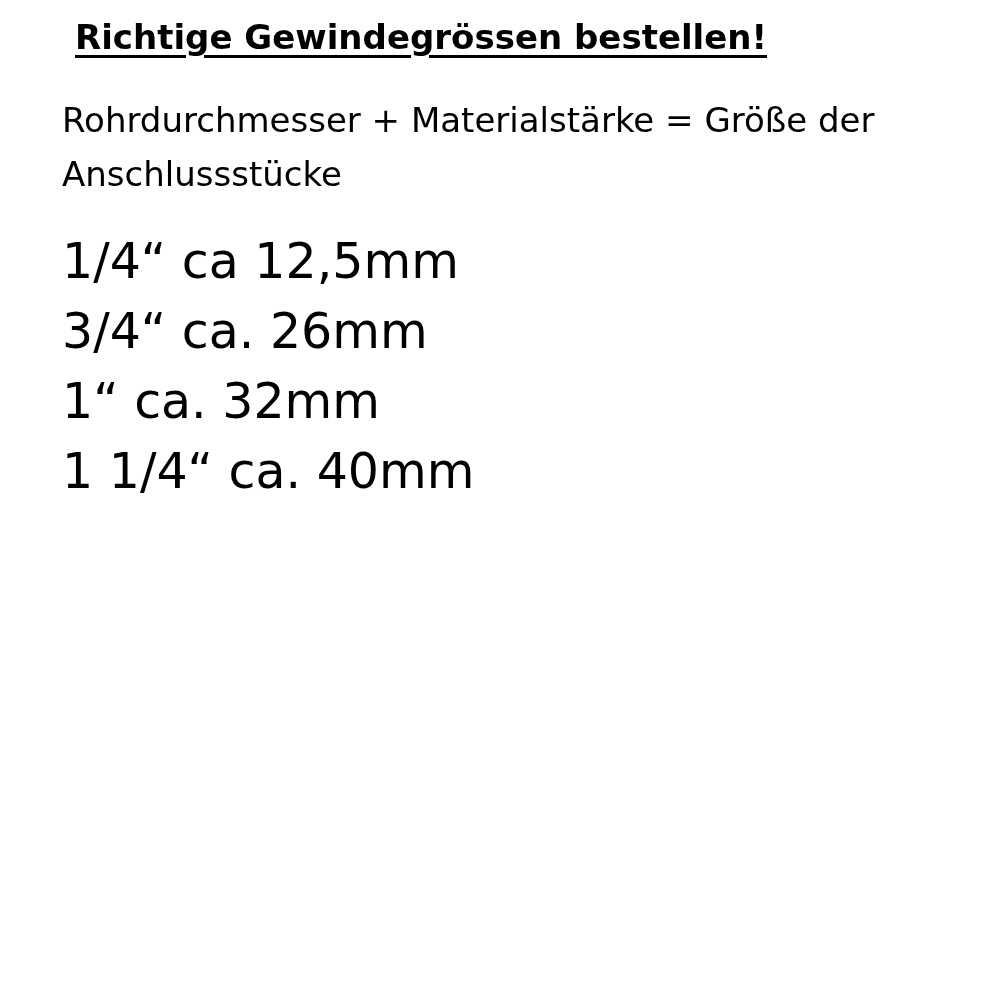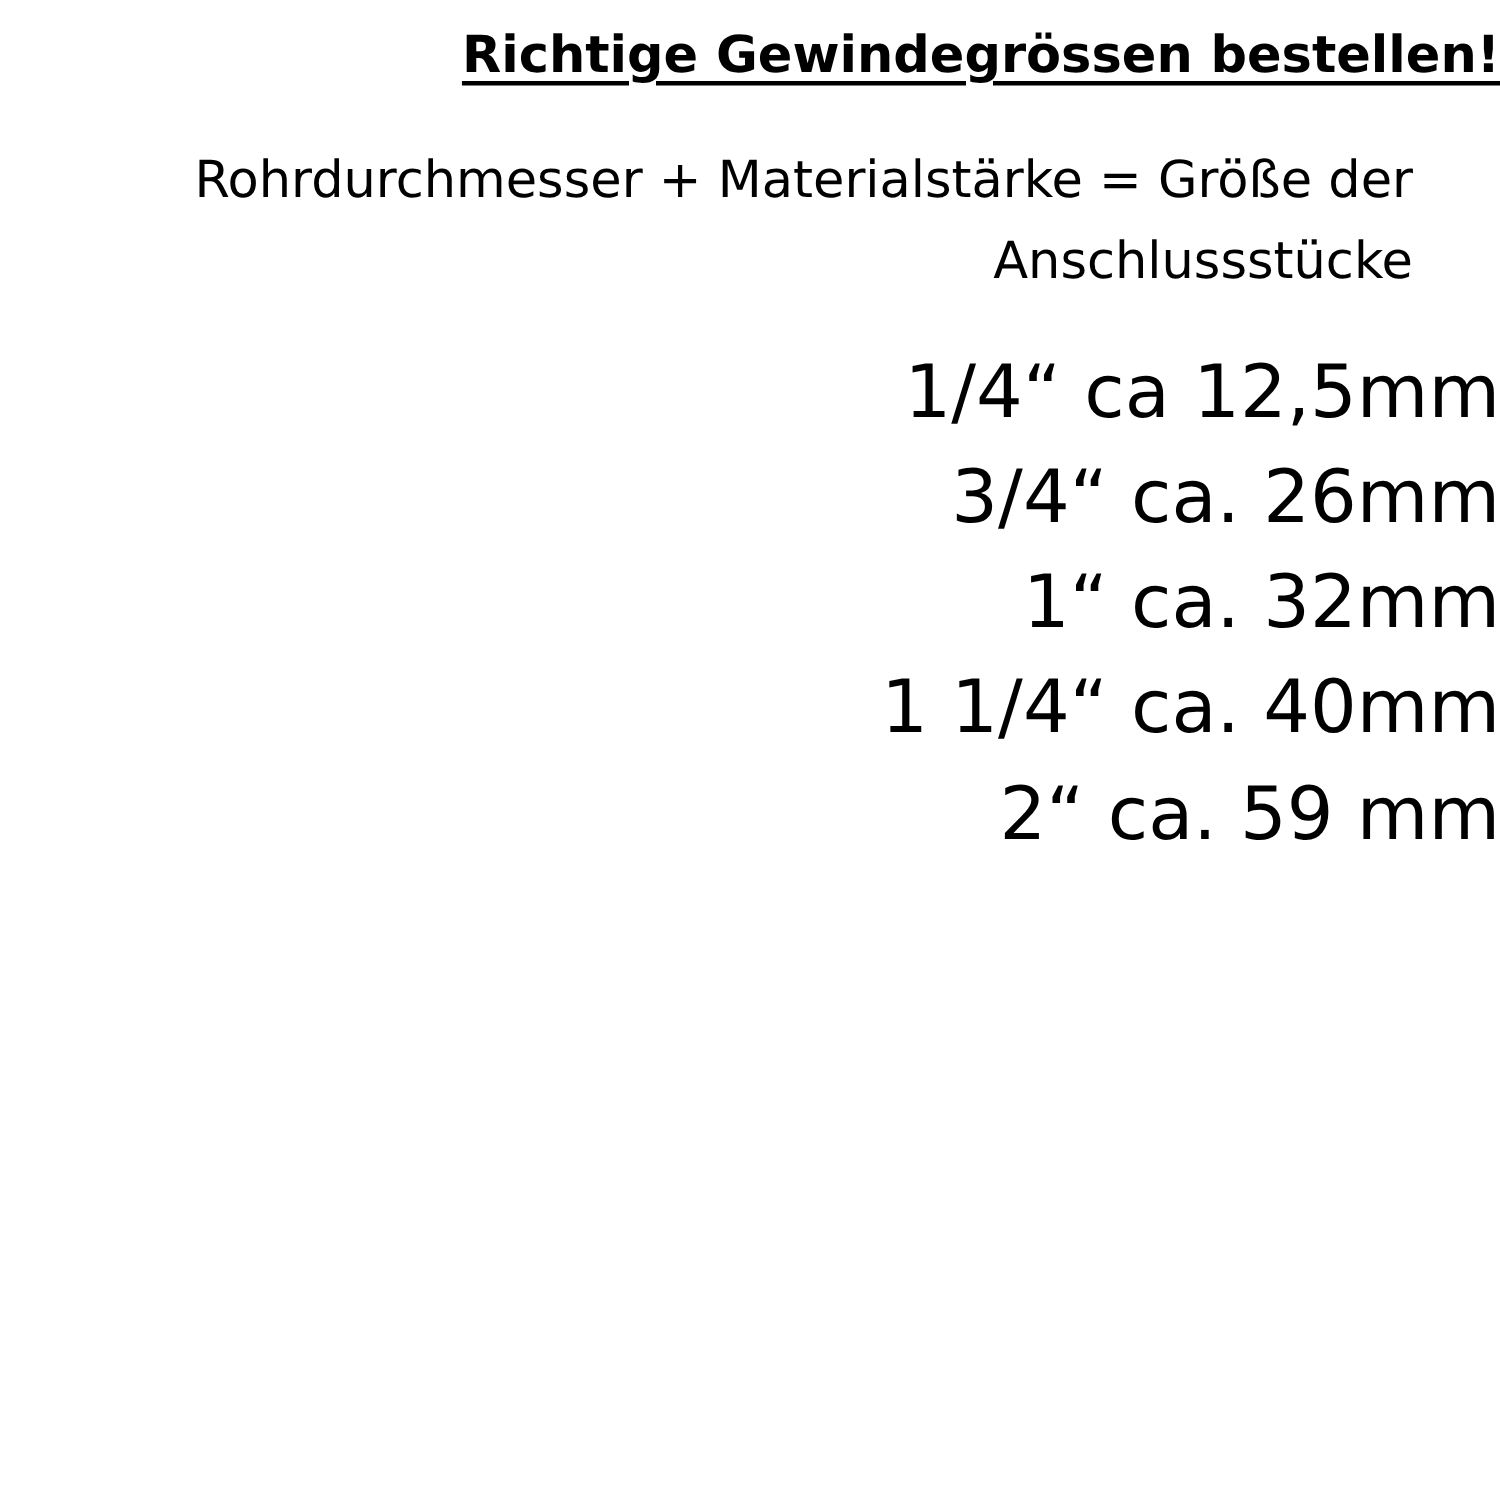--- a/index.html
+++ b/index.html
@@ -13,21 +13,20 @@
     font-family: "DejaVu Sans", sans-serif;
     color: #000000;
     overflow: hidden;
   }
   .page {
     position: relative;
     width: 1000px;
     height: 772px;
     box-sizing: border-box;
     padding: 16px 0 0 62px;
-    text-align: right;
   }
   .doc-title {
     font-size: 34px;
     font-weight: 700;
     line-height: 1.25;
     text-decoration: underline;
     text-underline-offset: 6px;
     margin: 0 0 34px 13px;
     white-space: nowrap;
   }
@@ -57,16 +56,15 @@
 
   <h1 class="doc-title">Richtige Gewindegrössen bestellen!</h1>
 
   <p class="formula">Rohrdurchmesser + Materialstärke = Größe der Anschlussstücke</p>
 
   <ul class="size-list">
     <li>1/4“ ca 12,5mm</li>
     <li>3/4“ ca. 26mm</li>
     <li>1“ ca. 32mm</li>
     <li>1 1/4“ ca. 40mm</li>
-    <li>2“ ca. 59 mm</li>
   </ul>
 
 </div>
 
 </body></html>

